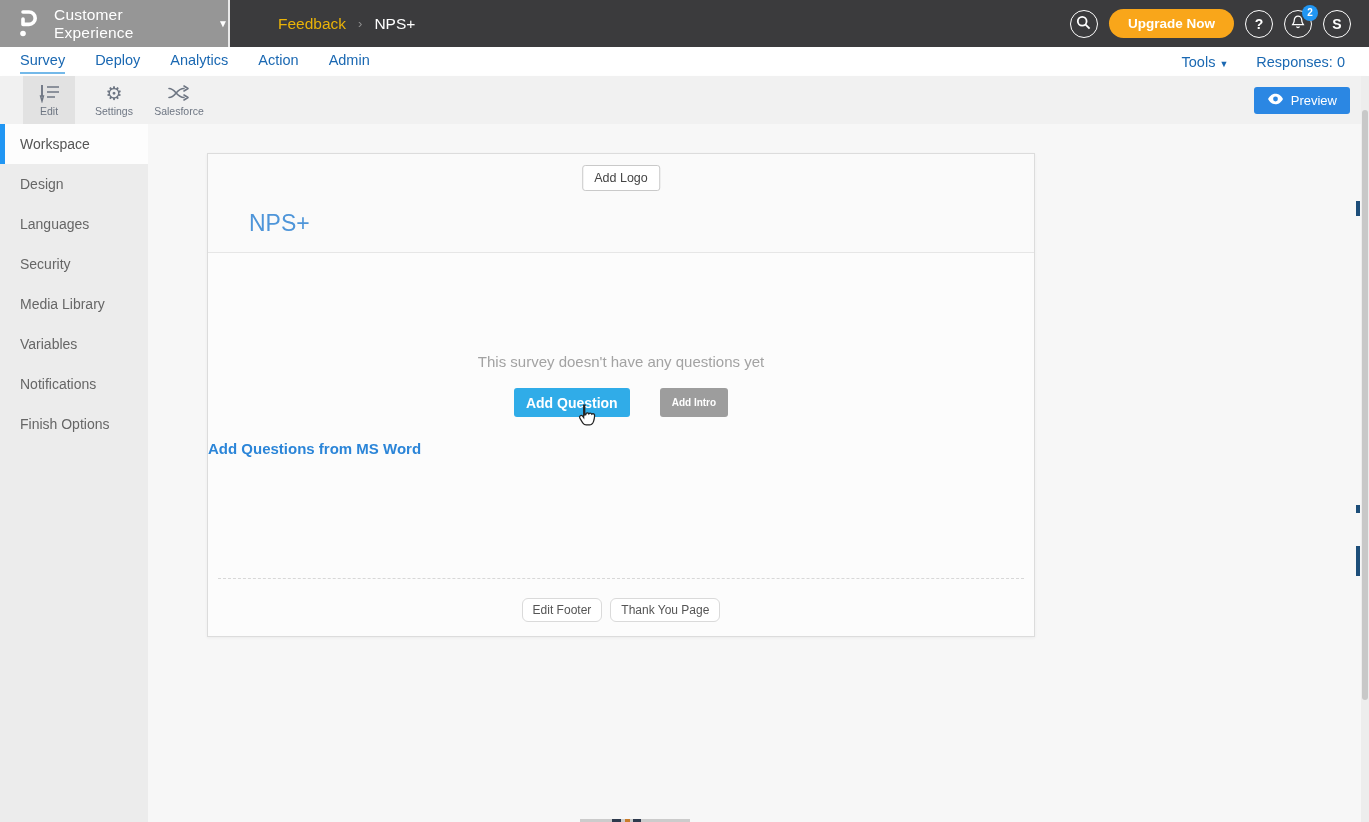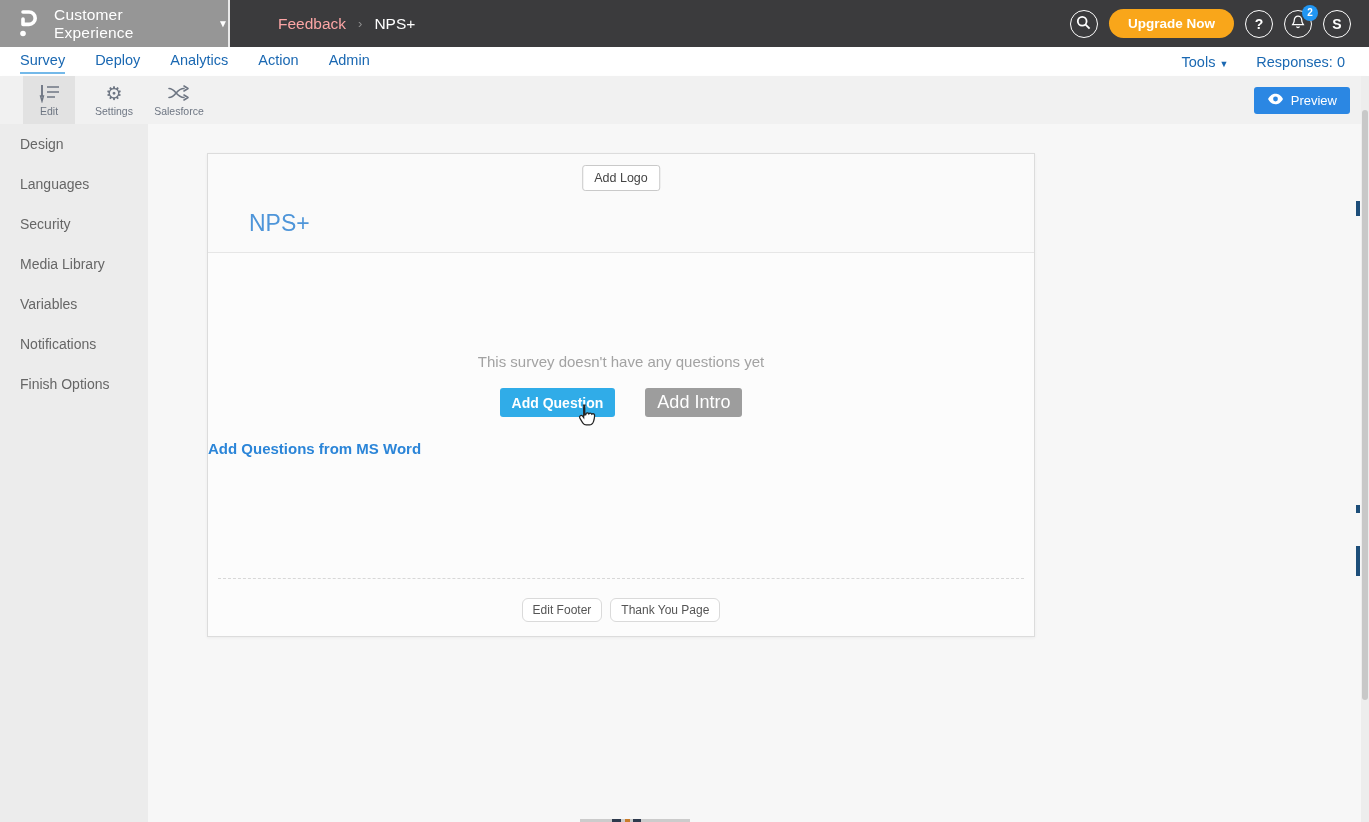--- a/index.html
+++ b/index.html
@@ -7,21 +7,21 @@
     font-family:"Liberation Sans", sans-serif; background:#f7f7f7; }
 
   
   .header { position:absolute; top:0; left:0; width:1369px; height:47px; background:#3b3b3d; }
   .hdr-left { position:absolute; top:0; left:0; width:230px; height:47px; background:#969696;
     border-right:2px solid #e9e9e9; display:flex; align-items:center; cursor:pointer; }
   .logo-wrap { margin-left:15px; width:26px; height:30px; position:relative; }
   .hdr-title { color:#fff; font-size:15.5px; margin-left:13px; letter-spacing:.2px; }
   .hdr-caret { color:#fff; font-size:10px; margin-left:14px; }
   .crumbs { position:absolute; left:278px; top:0; height:47px; display:flex; align-items:center; gap:12px; }
-  .crumb-parent { color:#fca5a5; font-size:15.5px; cursor:pointer; }
+  .crumb-parent { color:#eab308; font-size:15.5px; cursor:pointer; }
   .crumb-sep { color:#8f8f8f; font-size:13px; }
   .crumb-current { color:#ffffff; font-size:15.5px; }
   .hdr-right { position:absolute; right:18px; top:0; height:47px; display:flex; align-items:center; gap:11px; }
   .circle-btn { width:28px; height:28px; border:1.6px solid #fff; border-radius:50%;
     display:flex; align-items:center; justify-content:center; color:#fff; font-size:14px;
     font-weight:700; cursor:pointer; position:relative; }
   .upgrade-btn { height:29px; padding:0 19px; background:#f9a61a; border:none; border-radius:15px;
     color:#fff; font-size:13.5px; font-weight:700; cursor:pointer; font-family:"Liberation Sans",sans-serif; }
   .badge { position:absolute; top:-6px; right:-7px; width:16px; height:16px; background:#2196f3;
     border-radius:50%; color:#fff; font-size:10px; font-weight:700; display:flex;
@@ -67,21 +67,21 @@
     font-size:12.5px; color:#444; cursor:pointer; font-family:"Liberation Sans",sans-serif; }
   .survey-title { position:absolute; left:41px; top:56px; font-size:23px; color:#4e95d9;
     font-weight:400; cursor:text; }
   .empty-msg { position:absolute; top:199px; left:0; width:100%; text-align:center;
     color:#a3a3a3; font-size:15px; }
   .btn-row { position:absolute; top:234px; left:0; width:100%; display:flex;
     justify-content:center; gap:30px; }
   .add-q-btn { height:29px; padding:0 12px; background:#30ace8; border:none; border-radius:3px;
     color:#fff; font-size:14px; font-weight:700; cursor:pointer; font-family:"Liberation Sans",sans-serif; }
   .add-intro-btn { height:29px; padding:0 12px; background:#9d9d9d; border:none; border-radius:3px;
-    color:#fff; font-size:18px; font-weight:400; cursor:pointer; font-family:"Liberation Sans",sans-serif; }
+    color:#fff; font-size:10px; font-weight:700; cursor:pointer; font-family:"Liberation Sans",sans-serif; }
   .cursor-hand { position:absolute; left:366px; top:249px; pointer-events:none; }
   .msword-link { position:absolute; top:286px; left:0; width:100%; }
   .msword-link span { color:#2b85d8; font-size:15px; font-weight:600; cursor:pointer; }
   .dashed-sep { position:absolute; top:424px; left:10px; right:10px; border-top:1px dashed #d8d8d8; }
   .footer-row { position:absolute; top:444px; left:0; width:100%; display:flex;
     justify-content:center; gap:8px; }
   .footer-btn { background:#fff; border:1px solid #dadada; border-radius:6px; padding:4px 10px;
     font-size:12px; color:#555; cursor:pointer; font-family:"Liberation Sans",sans-serif; }
 
   
@@ -190,20 +190,23 @@
       <svg width="17" height="12" viewBox="0 0 17 12" fill="none">
         <path d="M1 6 C3.5 1.8 6 .8 8.5 .8 S13.5 1.8 16 6 C13.5 10.2 11 11.2 8.5 11.2 S3.5 10.2 1 6 z" fill="#ffffff"></path>
         <circle cx="8.5" cy="6" r="2.4" fill="#2b87e3"></circle>
       </svg>
     </span>
     <span>Preview</span>
   </button>
 </div>
 
 <div class="sidebar">
+  <div class="side-item active">
+      <span>Workspace</span>
+    </div>
   <div class="side-item">
       <span>Design</span>
     </div>
   <div class="side-item">
       <span>Languages</span>
     </div>
   <div class="side-item">
       <span>Security</span>
     </div>
   <div class="side-item">

